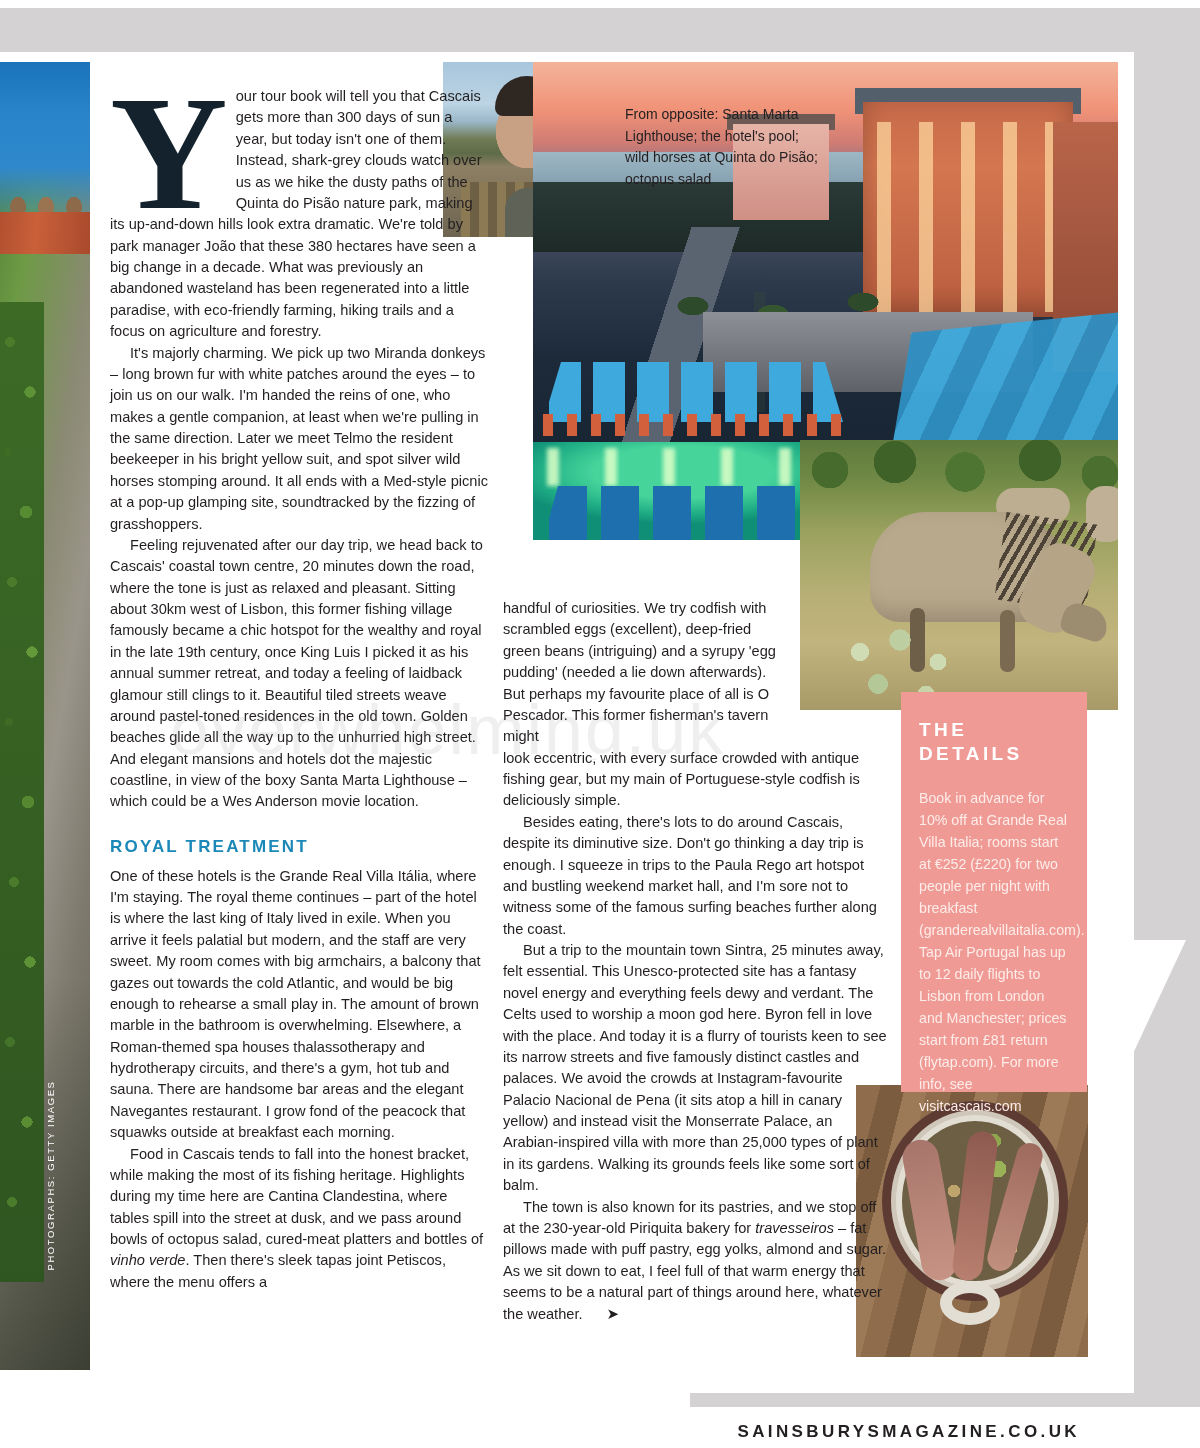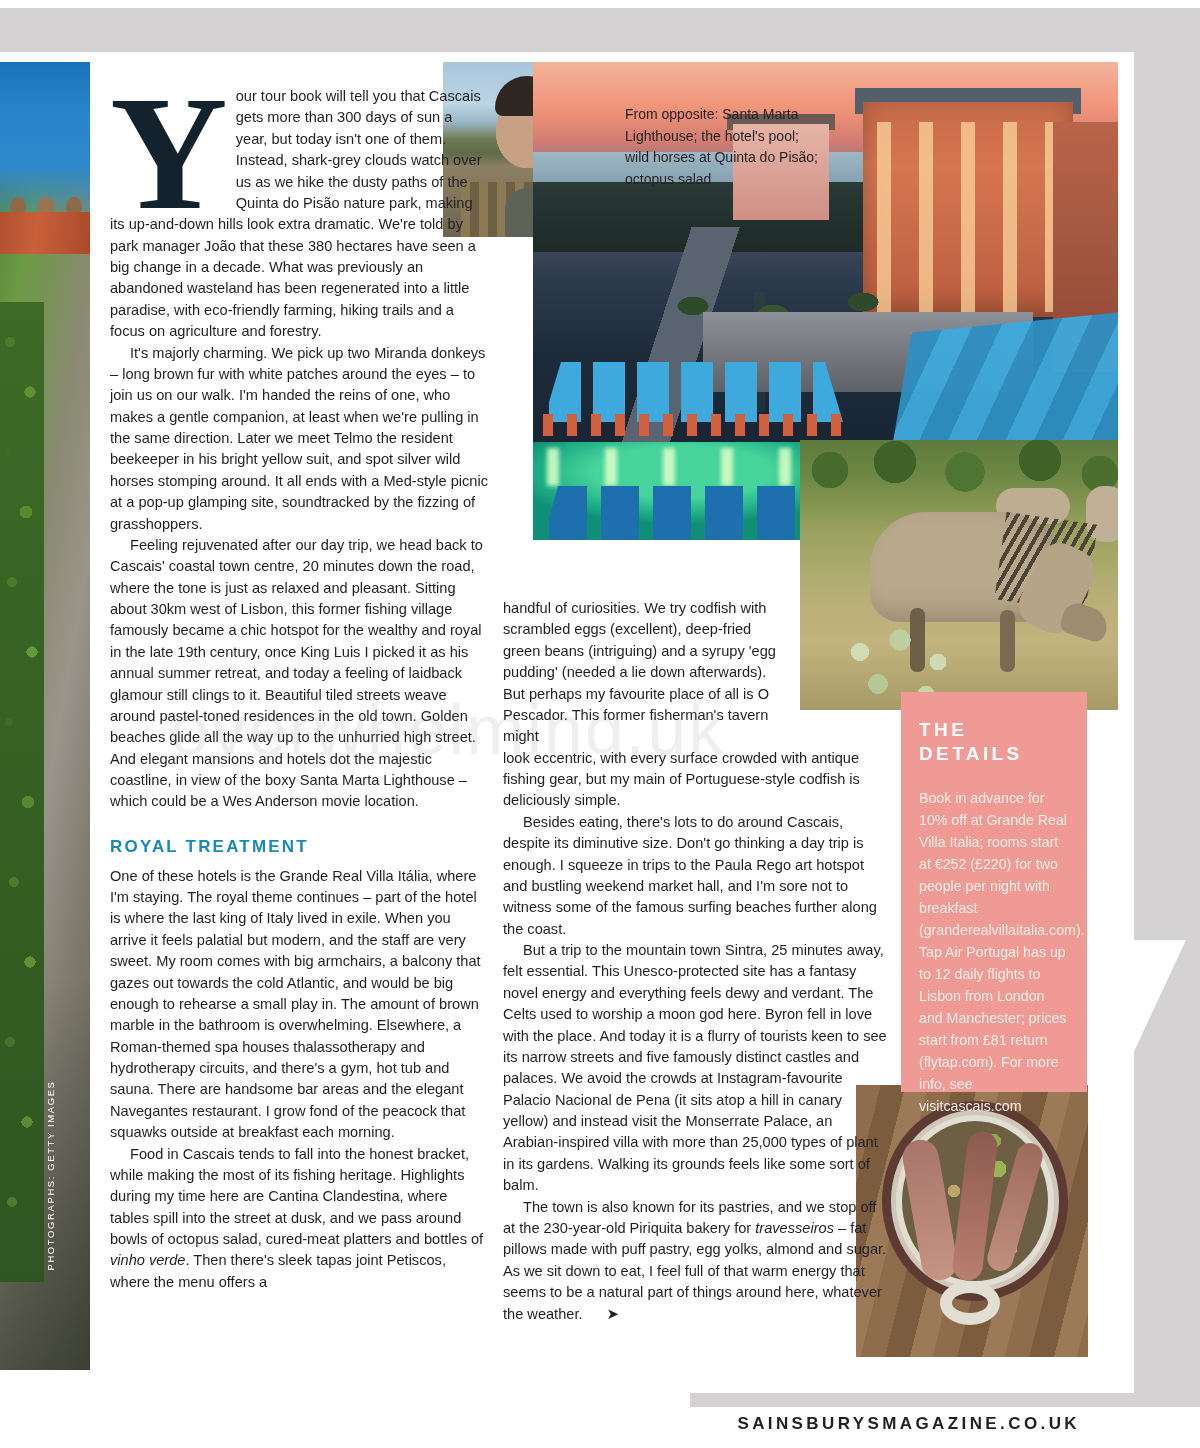--- a/index.html
+++ b/index.html
@@ -274,21 +274,21 @@
   #credit {
     position:absolute; left:-60px; top:1170px; width:220px;
     transform: rotate(-90deg); transform-origin: center;
     color:#ffffff; font-size:9.5px; letter-spacing:1.6px; z-index:6;
     white-space:nowrap; text-align:center;
   }
 
   
   #footer { position:absolute; left:0; top:1408px; width:1200px; height:40px; }
   #footer .site {
-    position:absolute; right:120px; top:6px; font-size:17px; letter-spacing:3.4px;
+    position:absolute; right:120px; top:14px; font-size:17px; letter-spacing:3.4px;
     color:#231f20; font-weight:bold;
   }
   #footer .pageno {
     position:absolute; right:38px; top:6px; font-size:17px; letter-spacing:2px;
     color:#231f20; font-weight:bold;margin-top:32px;
   }
 </style>
 </head>
 <body>
 

